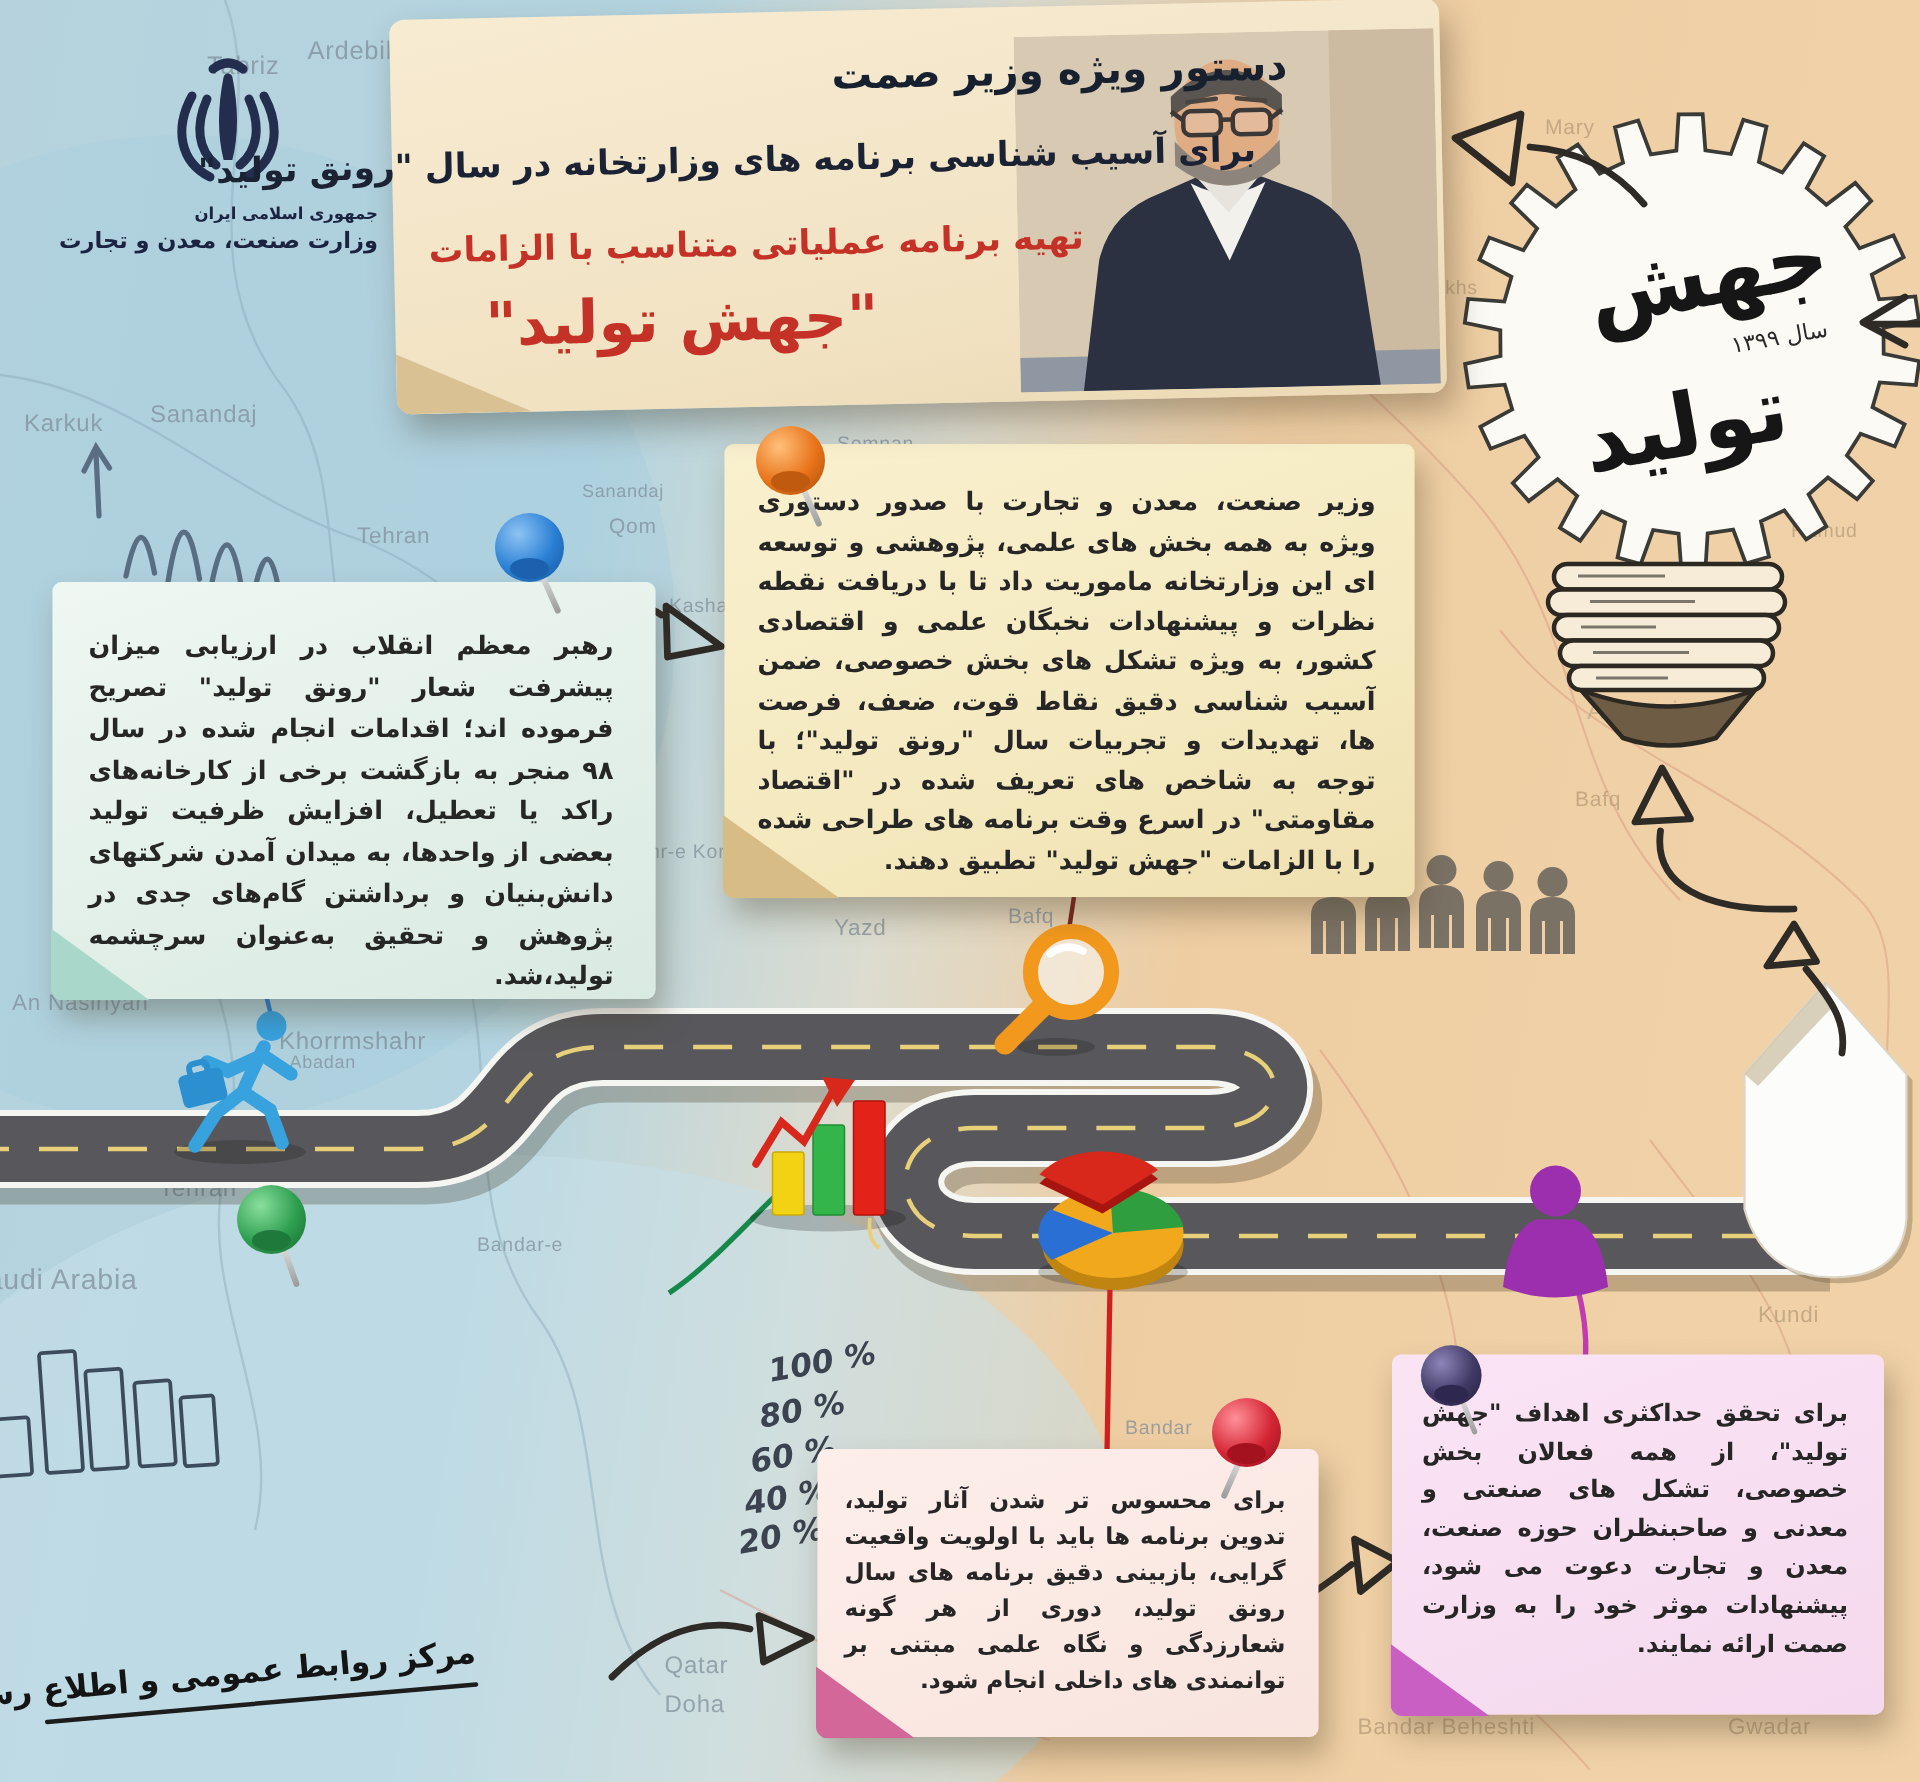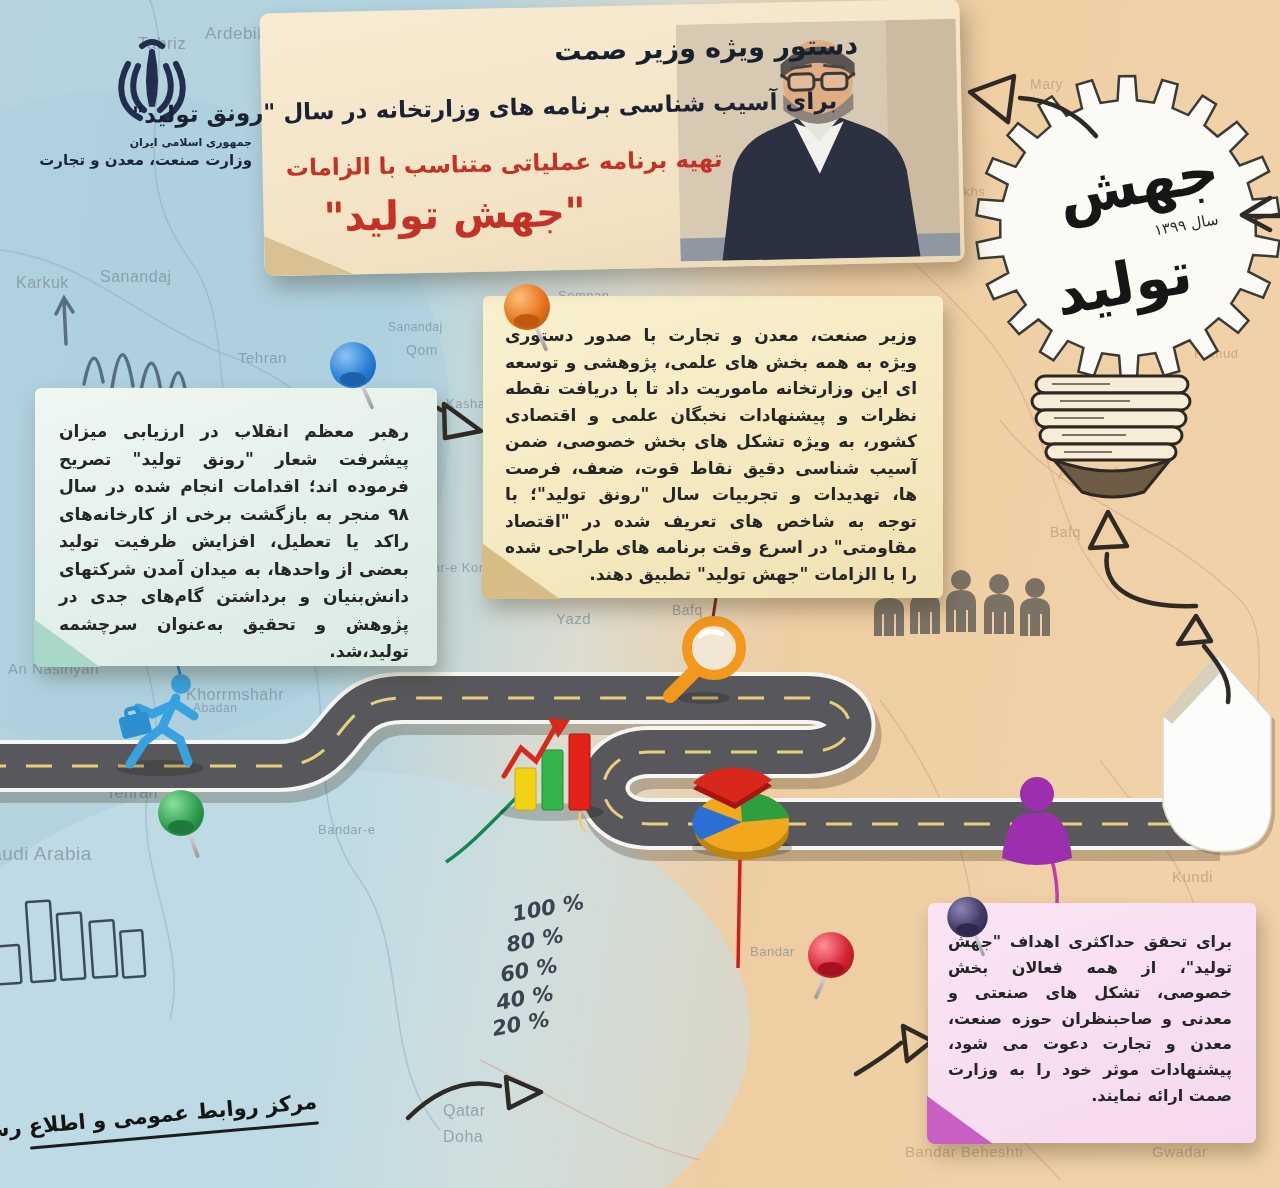--- a/index.html
+++ b/index.html
@@ -374,20 +374,24 @@
     <p>رهبر معظم انقلاب در ارزیابی میزان پیشرفت شعار "رونق تولید" تصریح فرموده اند؛ اقدامات انجام شده در سال ۹۸ منجر به بازگشت برخی از کارخانه‌های راکد یا تعطیل، افزایش ظرفیت تولید بعضی از واحدها، به میدان آمدن شرکتهای دانش‌بنیان و برداشتن گام‌های جدی در پژوهش و تحقیق به‌عنوان سرچشمه تولید،شد.</p>
     <div class="fold"></div>
   </div>
 
   <div class="note" id="note-minister">
     <p>وزیر صنعت، معدن و تجارت با صدور دستوری ویژه به همه بخش های علمی، پژوهشی و توسعه ای این وزارتخانه ماموریت داد تا با دریافت نقطه نظرات و پیشنهادات نخبگان علمی و اقتصادی کشور، به ویژه تشکل های بخش خصوصی، ضمن آسیب شناسی دقیق نقاط قوت، ضعف، فرصت ها، تهدیدات و تجربیات سال "رونق تولید"؛ با توجه به شاخص های تعریف شده در "اقتصاد مقاومتی" در اسرع وقت برنامه های طراحی شده را با الزامات "جهش تولید" تطبیق دهند.</p>
     <div class="fold"></div>
   </div>
 
 
+  <div class="note" id="note-revision">
+    <p>برای محسوس تر شدن آثار تولید، تدوین برنامه ها باید با اولویت واقعیت گرایی، بازبینی دقیق برنامه های سال رونق تولید، دوری از هر گونه شعارزدگی و نگاه علمی مبتنی بر توانمندی های داخلی انجام شود.</p>
+    <div class="fold"></div>
+  </div>
 
   <div class="note" id="note-invite">
     <p>برای تحقق حداکثری اهداف "جهش تولید"، از همه فعالان بخش خصوصی، تشکل های صنعتی و معدنی و صاحبنظران حوزه صنعت، معدن و تجارت دعوت می شود، پیشنهادات موثر خود را به وزارت صمت ارائه نمایند.</p>
     <div class="fold"></div>
   </div>
 
   <div class="pin" style="left:322px;top:342px">
     <div class="needle" style="transform:rotate(-24deg)"></div>
     <div class="head" style="background:radial-gradient(circle at 34% 30%,#8ec4f4,#2a7fd4 55%,#15529c)"></div>
     <div class="knob" style="background:#1c61ae"></div>

